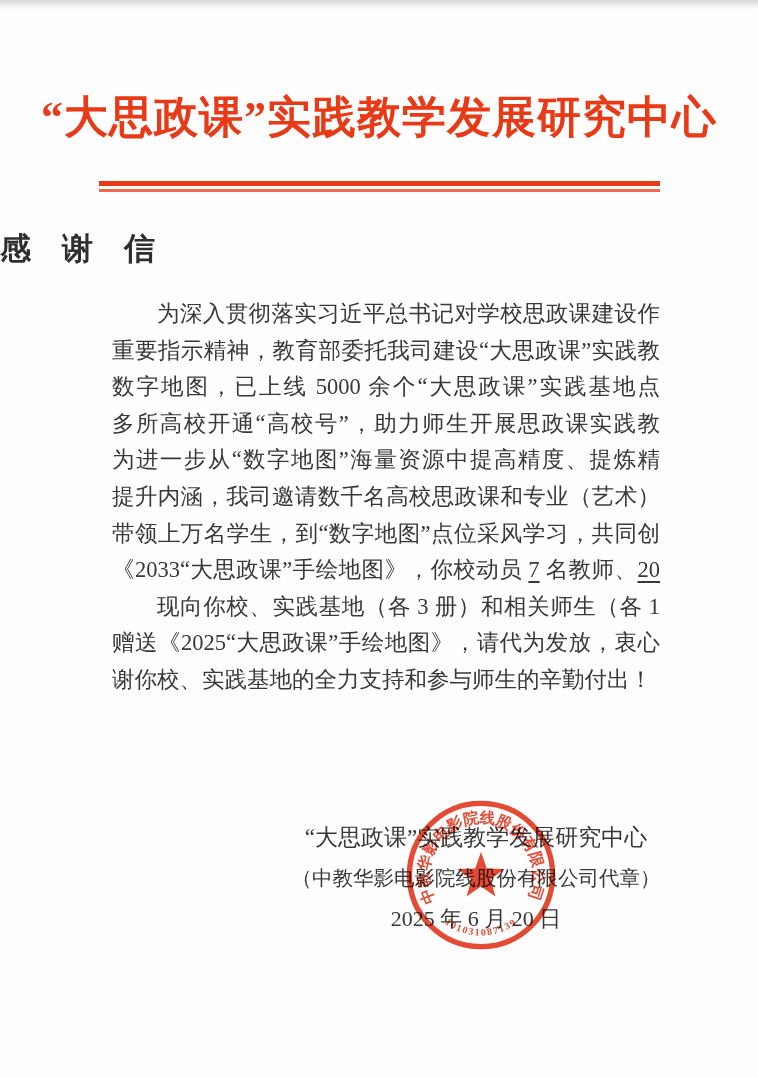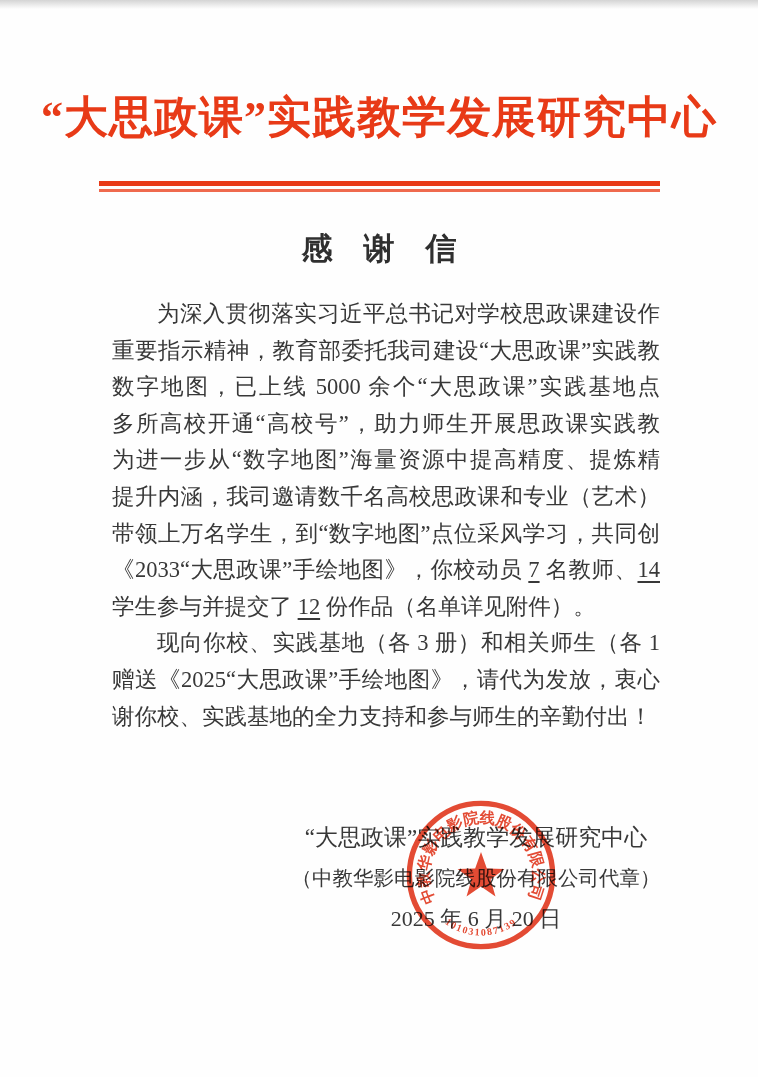--- a/index.html
+++ b/index.html
@@ -15,21 +15,21 @@
   }
   .header-title {
     position:absolute; top:88px; left:0; width:100%;
     text-align:center; font-size:44px; font-weight:bold;
     color:#e83a17; letter-spacing:1px; white-space:nowrap;
   }
   .rule-thick { position:absolute; top:181px; left:99px; width:561px; height:5px; background:#e83a17; }
   .rule-thin  { position:absolute; top:189px; left:99px; width:561px; height:2.5px; background:#ef6a4e; }
   .letter-title {
     position:absolute; top:228px; left:0; width:100%;
-    text-align:center; font-size:31px; font-weight:bold; color:#2f2f2f;
+    text-align:left; font-size:31px; font-weight:bold; color:#2f2f2f;
   }
   .body-block { position:absolute; left:112px; top:296px; width:548px; font-size:22.5px; color:#383838; }
   .body-block .line { height:36.6px; line-height:36.6px; overflow:hidden; }
   .body-block .line.j { text-align:justify; text-align-last:justify; }
   .body-block .line.ind { padding-left:45px; }
   .u { text-decoration:underline; text-underline-offset:4px; }
   .sig-block {
     position:absolute; left:288px; top:818px; width:376px;
     text-align:center; color:#383838; white-space:nowrap;
   }
@@ -57,22 +57,21 @@
   <div class="letter-title">感　谢　信</div>
 
   <div class="body-block">
       <div class="line j ind"><span>为深入贯彻落实习近平总书记对学校思政课建设作出的</span></div>
       <div class="line j"><span>重要指示精神，教育部委托我司建设“大思政课”实践教学</span></div>
       <div class="line j"><span>数字地图，已上线 5000 余个“大思政课”实践基地点位，1500</span></div>
       <div class="line j"><span>多所高校开通“高校号”，助力师生开展思政课实践教学。</span></div>
       <div class="line j"><span>为进一步从“数字地图”海量资源中提高精度、提炼精品、</span></div>
       <div class="line j"><span>提升内涵，我司邀请数千名高校思政课和专业（艺术）教师</span></div>
       <div class="line j"><span>带领上万名学生，到“数字地图”点位采风学习，共同创作</span></div>
-      <div class="line j"><span>《2033“大思政课”手绘地图》，你校动员 </span><span class="u">7</span><span> 名教师、</span><span class="u">14</span></div>
-      <div class="line"><span>学生参与并提交了 </span><span class="u">12</span><span> 份作品（名单详见附件）。</span></div>
+      <div class="line j"><span>《2033“大思政课”手绘地图》，你校动员 </span><span class="u">7</span><span> 名教师、</span><span class="u">20</span></div>
       <div class="line j ind"><span>现向你校、实践基地（各 3 册）和相关师生（各 1 册）</span></div>
       <div class="line j"><span>赠送《2025“大思政课”手绘地图》，请代为发放，衷心感</span></div>
       <div class="line"><span>谢你校、实践基地的全力支持和参与师生的辛勤付出！</span></div>
     </div>
 
   <div class="sig-block">
     <div class="sig-line1">“大思政课”实践教学发展研究中心</div>
     <div class="sig-line2">（中教华影电影院线股份有限公司代章）</div>
     <div class="sig-date">2025 年 6 月 20 日</div>
   </div>

